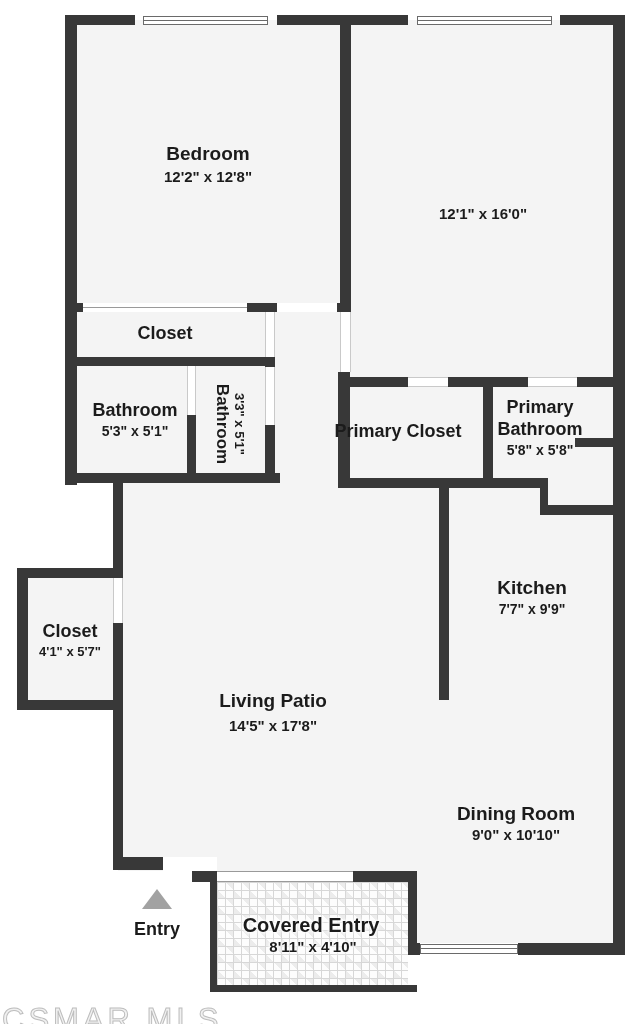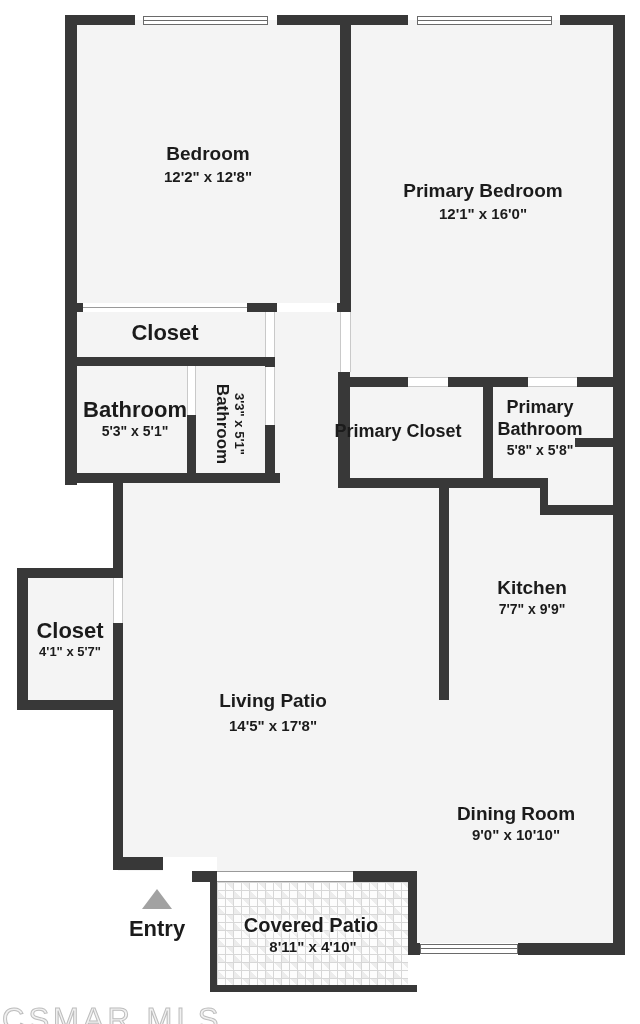--- a/index.html
+++ b/index.html
@@ -11,21 +11,21 @@
   .door.vjamb{border-left:1px solid #c9c9c9;border-right:1px solid #c9c9c9;box-sizing:border-box;}
   .door.hjamb{border-top:1px solid #c9c9c9;border-bottom:1px solid #c9c9c9;box-sizing:border-box;}
   .window{position:absolute;background:
       linear-gradient(to bottom,#ffffff 40%,#6a6a6a 40%,#6a6a6a 55%,#ffffff 55%);
       border:1px solid #6a6a6a;box-sizing:border-box;}
   .slider{position:absolute;background:#fff;border-top:1px solid #9a9a9a;border-bottom:1px solid #9a9a9a;box-sizing:border-box;}
   .sliderline{position:absolute;background:#9a9a9a;height:1px;}
   .lbl{position:absolute;transform:translate(-50%,-50%);white-space:nowrap;
        font-weight:bold;color:#1b1b1b;text-align:center;}
   .nm{font-size:19px;text-align:center;}
-  .nm2{font-size:22px;}
+  .nm2{font-size:18px;}
   .dm{font-size:15px;}
   .dm2{font-size:14px;}
   .dm3{font-size:13px;}
   .vblock{position:absolute;transform:translate(-50%,-50%) rotate(90deg);
           font-weight:bold;color:#1b1b1b;text-align:center;white-space:nowrap;}
   .tiles{position:absolute;background-color:#fdfdfd;
      background-image:linear-gradient(#d7d7d7 1px,transparent 1px),
                       linear-gradient(90deg,#d7d7d7 1px,transparent 1px),
                       linear-gradient(45deg,#ececec 25%,transparent 25%,transparent 75%,#ececec 75%);
      background-size:8px 8px,8px 8px,16px 16px;}
@@ -106,21 +106,20 @@
   <div class="door vjamb" style="left:265px;top:367px;width:10px;height:58px;"></div>
   <div class="door hjamb" style="left:408px;top:377px;width:40px;height:10px;"></div>
   <div class="door hjamb" style="left:528px;top:377px;width:49px;height:10px;"></div>
   <div class="door vjamb" style="left:113px;top:578px;width:10px;height:45px;"></div>
   <div class="door" style="left:163px;top:857px;width:54px;height:14px;"></div>
   <div class="slider" style="left:217px;top:871px;width:136px;height:11px;"></div>
 
   <div class="lbl nm" style="left:208px;top:154px;">Bedroom</div>
   <div class="lbl dm" style="left:208px;top:176px;">12'2" x 12'8"</div>
 
-  <div class="lbl nm" style="left:483px;top:191px;">Primary Bedroom</div>
   <div class="lbl dm" style="left:483px;top:213px;">12'1" x 16'0"</div>
 
   <div class="lbl nm2" style="left:165px;top:333px;">Closet</div>
 
   <div class="lbl nm2" style="left:135px;top:410px;">Bathroom</div>
   <div class="lbl dm2" style="left:135px;top:431px;">5'3" x 5'1"</div>
 
   <div class="vblock" style="left:229px;top:424px;">
     <div class="dm3">3'3" x 5'1"</div>
     <div style="font-size:17px;">Bathroom</div>
@@ -142,18 +141,18 @@
 
   <div class="lbl nm" style="left:273px;top:701px;">Living Patio</div>
   <div class="lbl dm" style="left:273px;top:725px;">14'5" x 17'8"</div>
 
   <div class="lbl nm" style="left:516px;top:814px;">Dining Room</div>
   <div class="lbl dm" style="left:516px;top:834px;">9'0" x 10'10"</div>
 
   <div id="entry-arrow" style="left:142px;top:889px;"></div>
   <div class="lbl nm2" style="left:157px;top:929px;">Entry</div>
 
-  <div class="patio-label" style="left:311px;top:925px;font-size:20px;">Covered Patio</div>
+  <div class="patio-label" style="left:311px;top:925px;font-size:20px;">Covered Entry</div>
   <div class="patio-label" style="left:313px;top:946px;font-size:15px;">8'11" x 4'10"</div>
 
   <div id="watermark">CSMAR MLS</div>
 
 </div>
 
 </body></html>

